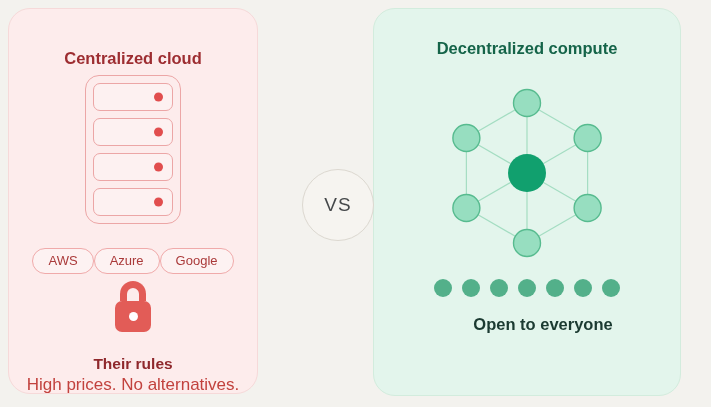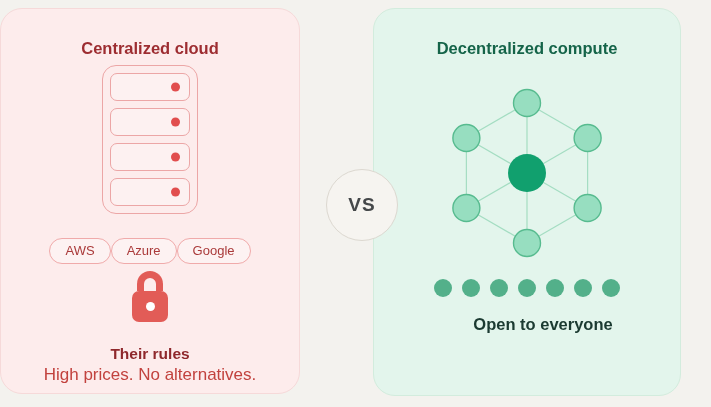--- a/index.html
+++ b/index.html
@@ -11,23 +11,24 @@
     overflow:hidden;
   }
   .canvas { position:relative; width:711px; height:407px; }
 
   .panel {
     position:absolute; top:8px;
     border-radius:22px;
     display:flex; flex-direction:column; align-items:center;
   }
   .panel.left {
-    left:0; width:300px; height:386px;
+    left:8px; width:250px; height:386px;
     background:var(--l-panel_bg,#fdecec);
     border:1px solid var(--l-panel_border,#f6d9d9);
+    justify-content:flex-end;
   }
   .panel.right {
     left:373px; width:308px; height:388px;
     background:var(--r-panel_bg,#e3f5ec);
     border:1px solid var(--r-panel_border,#d2ecdd);
   }
 
   .panel-title { margin-top:28px; font-size:16.5px; font-weight:700; line-height:22px; }
   .panel.left  .panel-title { color:var(--l-title,#9d2d31); }
   .panel.right .panel-title { color:var(--r-title,#156449); }
@@ -87,26 +88,26 @@
   .edge { stroke:var(--r-edge,#a4ddc2); stroke-width:1.2; }
   .node { fill:var(--r-node_fill,#97dec0); stroke:var(--r-node_stroke,#57bb8f); stroke-width:1.4; }
   .node-center { fill:var(--r-center_node,#11a06e); stroke:none; }
 
   
   .dots { margin-top:16px; display:flex; gap:10px; }
   .dot { width:18px; height:18px; border-radius:50%; background:var(--r-dot,#53b08a); }
 
   
   .vs-badge {
-    position:absolute; left:326px; top:169px; width:72px; height:72px;
+    position:absolute; left:302px; top:169px; width:72px; height:72px;
     border-radius:50%;
     background:var(--pg-vs_bg,#f6f4f0);
     border:1px solid var(--pg-vs_border,#dcd8d0);
     display:grid; place-items:center;
-    font-size:19px; letter-spacing:1px; color:var(--pg-vs_text,#45484a);font-weight:bold;
+    font-size:19px; letter-spacing:1px; color:var(--pg-vs_text,#45484a);
   }
 </style>
 </head>
 <body>
 
 <div class="canvas">
 
   <section class="panel left">
     <h2 class="panel-title">Centralized cloud</h2>
     <div class="rack" id="rack">

